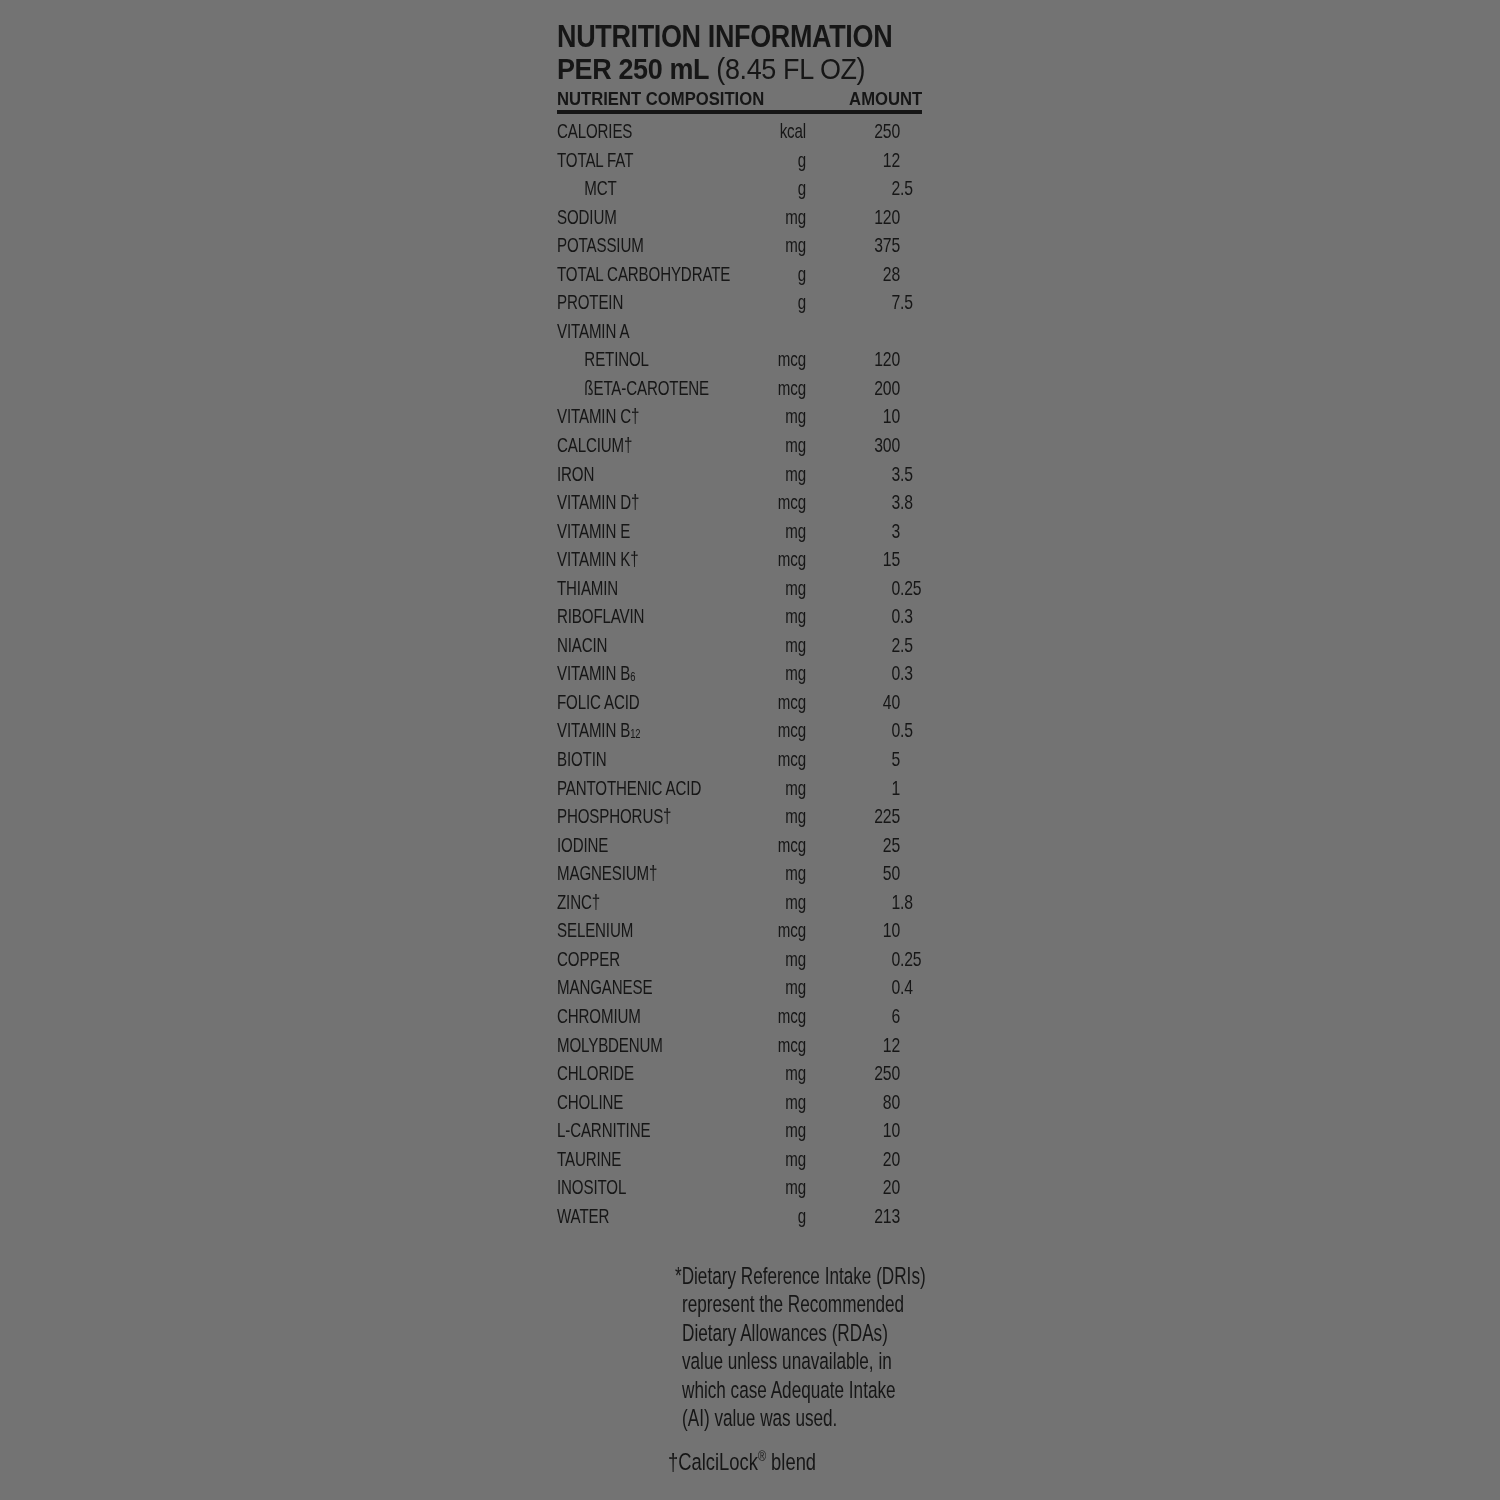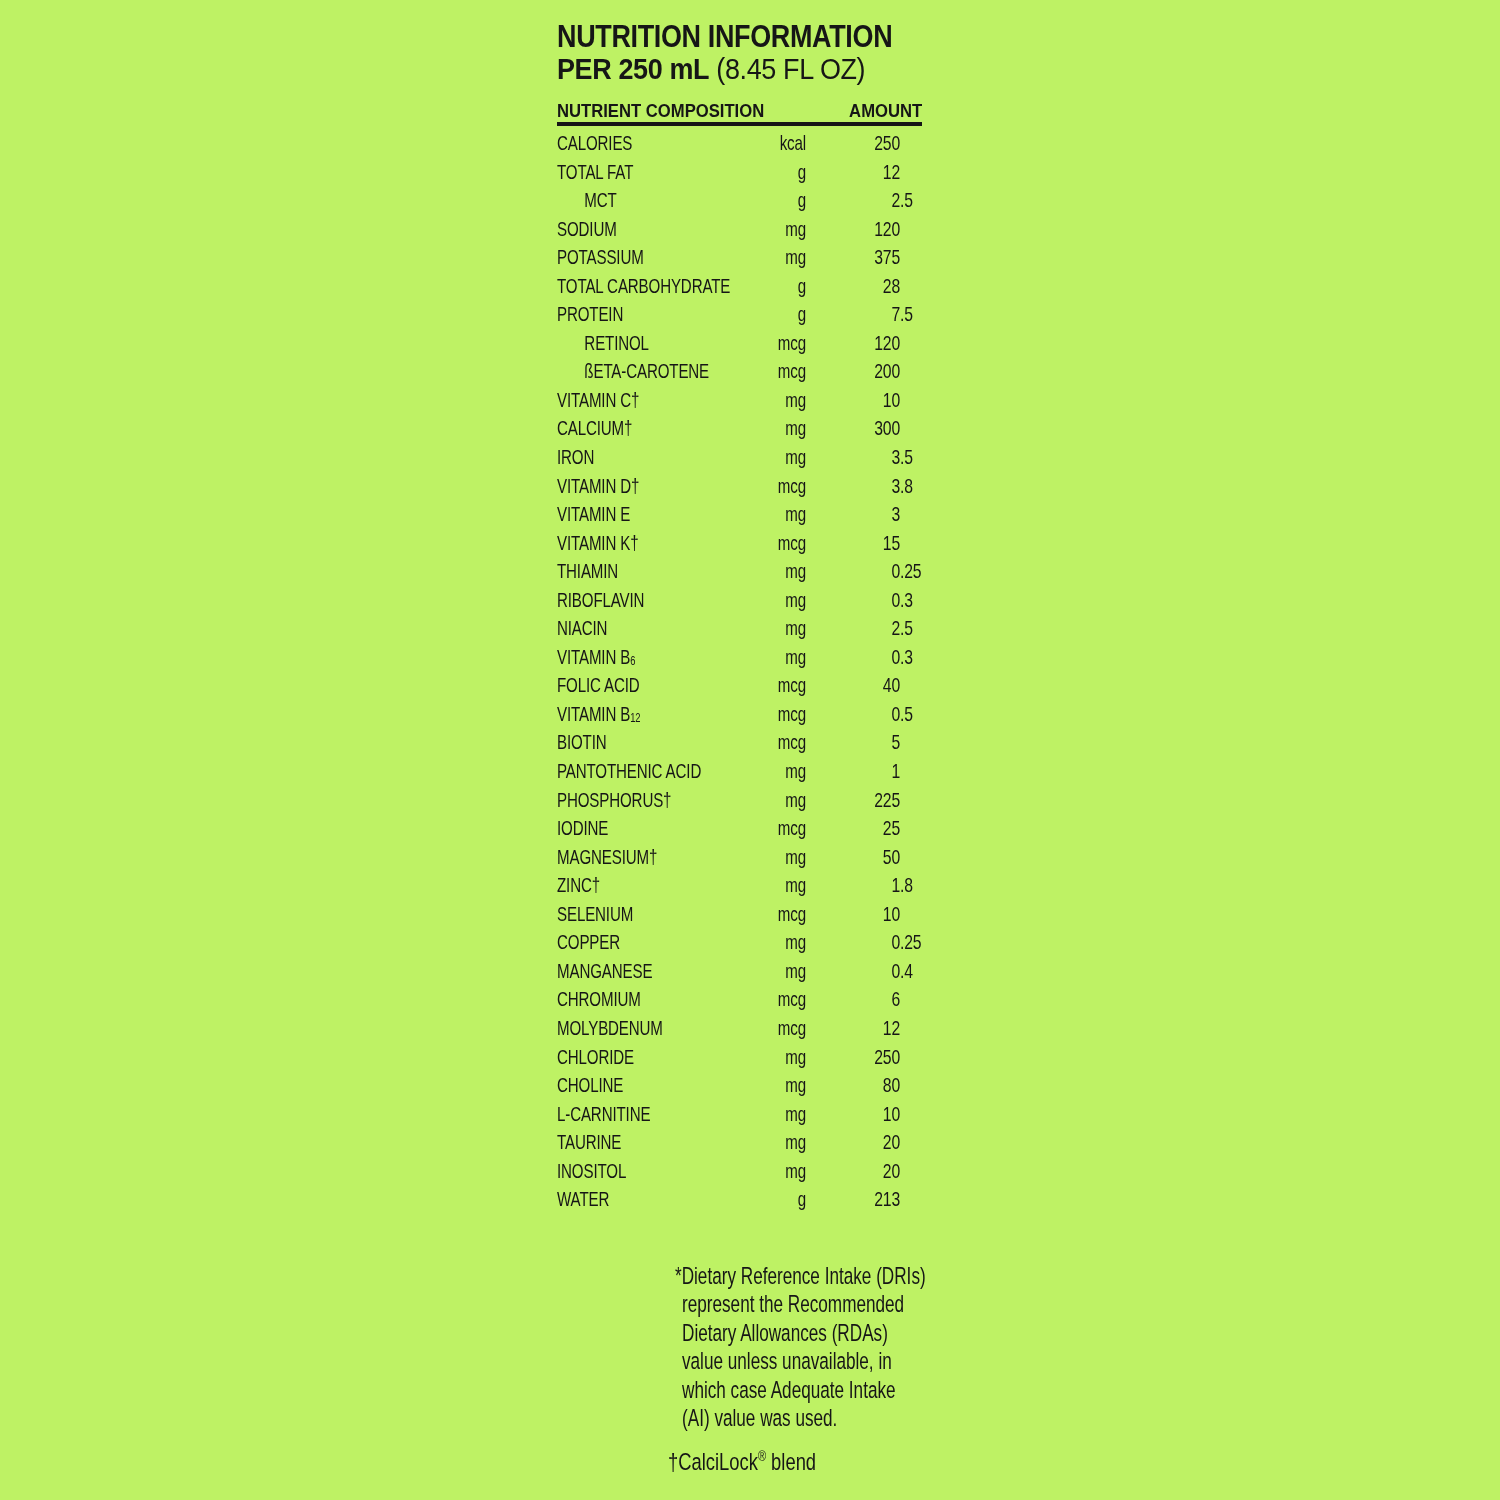--- a/index.html
+++ b/index.html
@@ -1,26 +1,26 @@
 <!DOCTYPE html>
 <html><head>
 <meta charset="utf-8">
 <style>
   html,body{margin:0;padding:0;background:#ffffff;}
-  .page{position:relative;width:1500px;height:1500px;background:#bef264;overflow:hidden;
+  .page{position:relative;width:1500px;height:1500px;background:#737373;overflow:hidden;
         font-family:"Liberation Sans","DejaVu Sans",sans-serif;color:#161616;}
   .content{position:absolute;left:557px;top:20px;width:365px;}
 
   .t1{font-size:31px;font-weight:700;line-height:33px;white-space:nowrap;
       transform:scaleX(.87);transform-origin:left top;letter-spacing:-.4px;}
   .t2{font-size:29px;line-height:32px;white-space:nowrap;
       transform:scaleX(.93);transform-origin:left top;letter-spacing:-.4px;}
   .t2 .b{font-weight:700;}
 
-  .colhead{display:flex;justify-content:space-between;margin-top:16px;
+  .colhead{display:flex;justify-content:space-between;margin-top:4px;
            font-size:18.5px;font-weight:700;line-height:20px;}
   .colhead .l{transform:scaleX(.9);transform-origin:left center;white-space:nowrap;}
   .colhead .r{transform:scaleX(.9);transform-origin:right center;white-space:nowrap;}
 
   .rule{height:4px;background:#161616;margin-top:1px;}
 
   .rows{margin-top:3px;}
   .row{display:grid;grid-template-columns:189px 60px 94px 22px;
        height:28.55px;line-height:28.55px;font-size:21px;}
   .tx{display:block;width:100%;white-space:nowrap;letter-spacing:-.2px;}
@@ -91,20 +91,26 @@
           <span class="tx unit">g</span>
           <span class="tx aint">28</span>
           <span class="tx afrac"></span>
         </div>
         <div class="row">
           <span class="tx label">PROTEIN</span>
           <span class="tx unit">g</span>
           <span class="tx aint">7</span>
           <span class="tx afrac">.5</span>
         </div>
+        <div class="row">
+          <span class="tx label">VITAMIN A</span>
+          <span class="tx unit"></span>
+          <span class="tx aint"></span>
+          <span class="tx afrac"></span>
+        </div>
         <div class="row indent">
           <span class="tx label">RETINOL</span>
           <span class="tx unit">mcg</span>
           <span class="tx aint">120</span>
           <span class="tx afrac"></span>
         </div>
         <div class="row indent">
           <span class="tx label">ßETA-CAROTENE</span>
           <span class="tx unit">mcg</span>
           <span class="tx aint">200</span>

